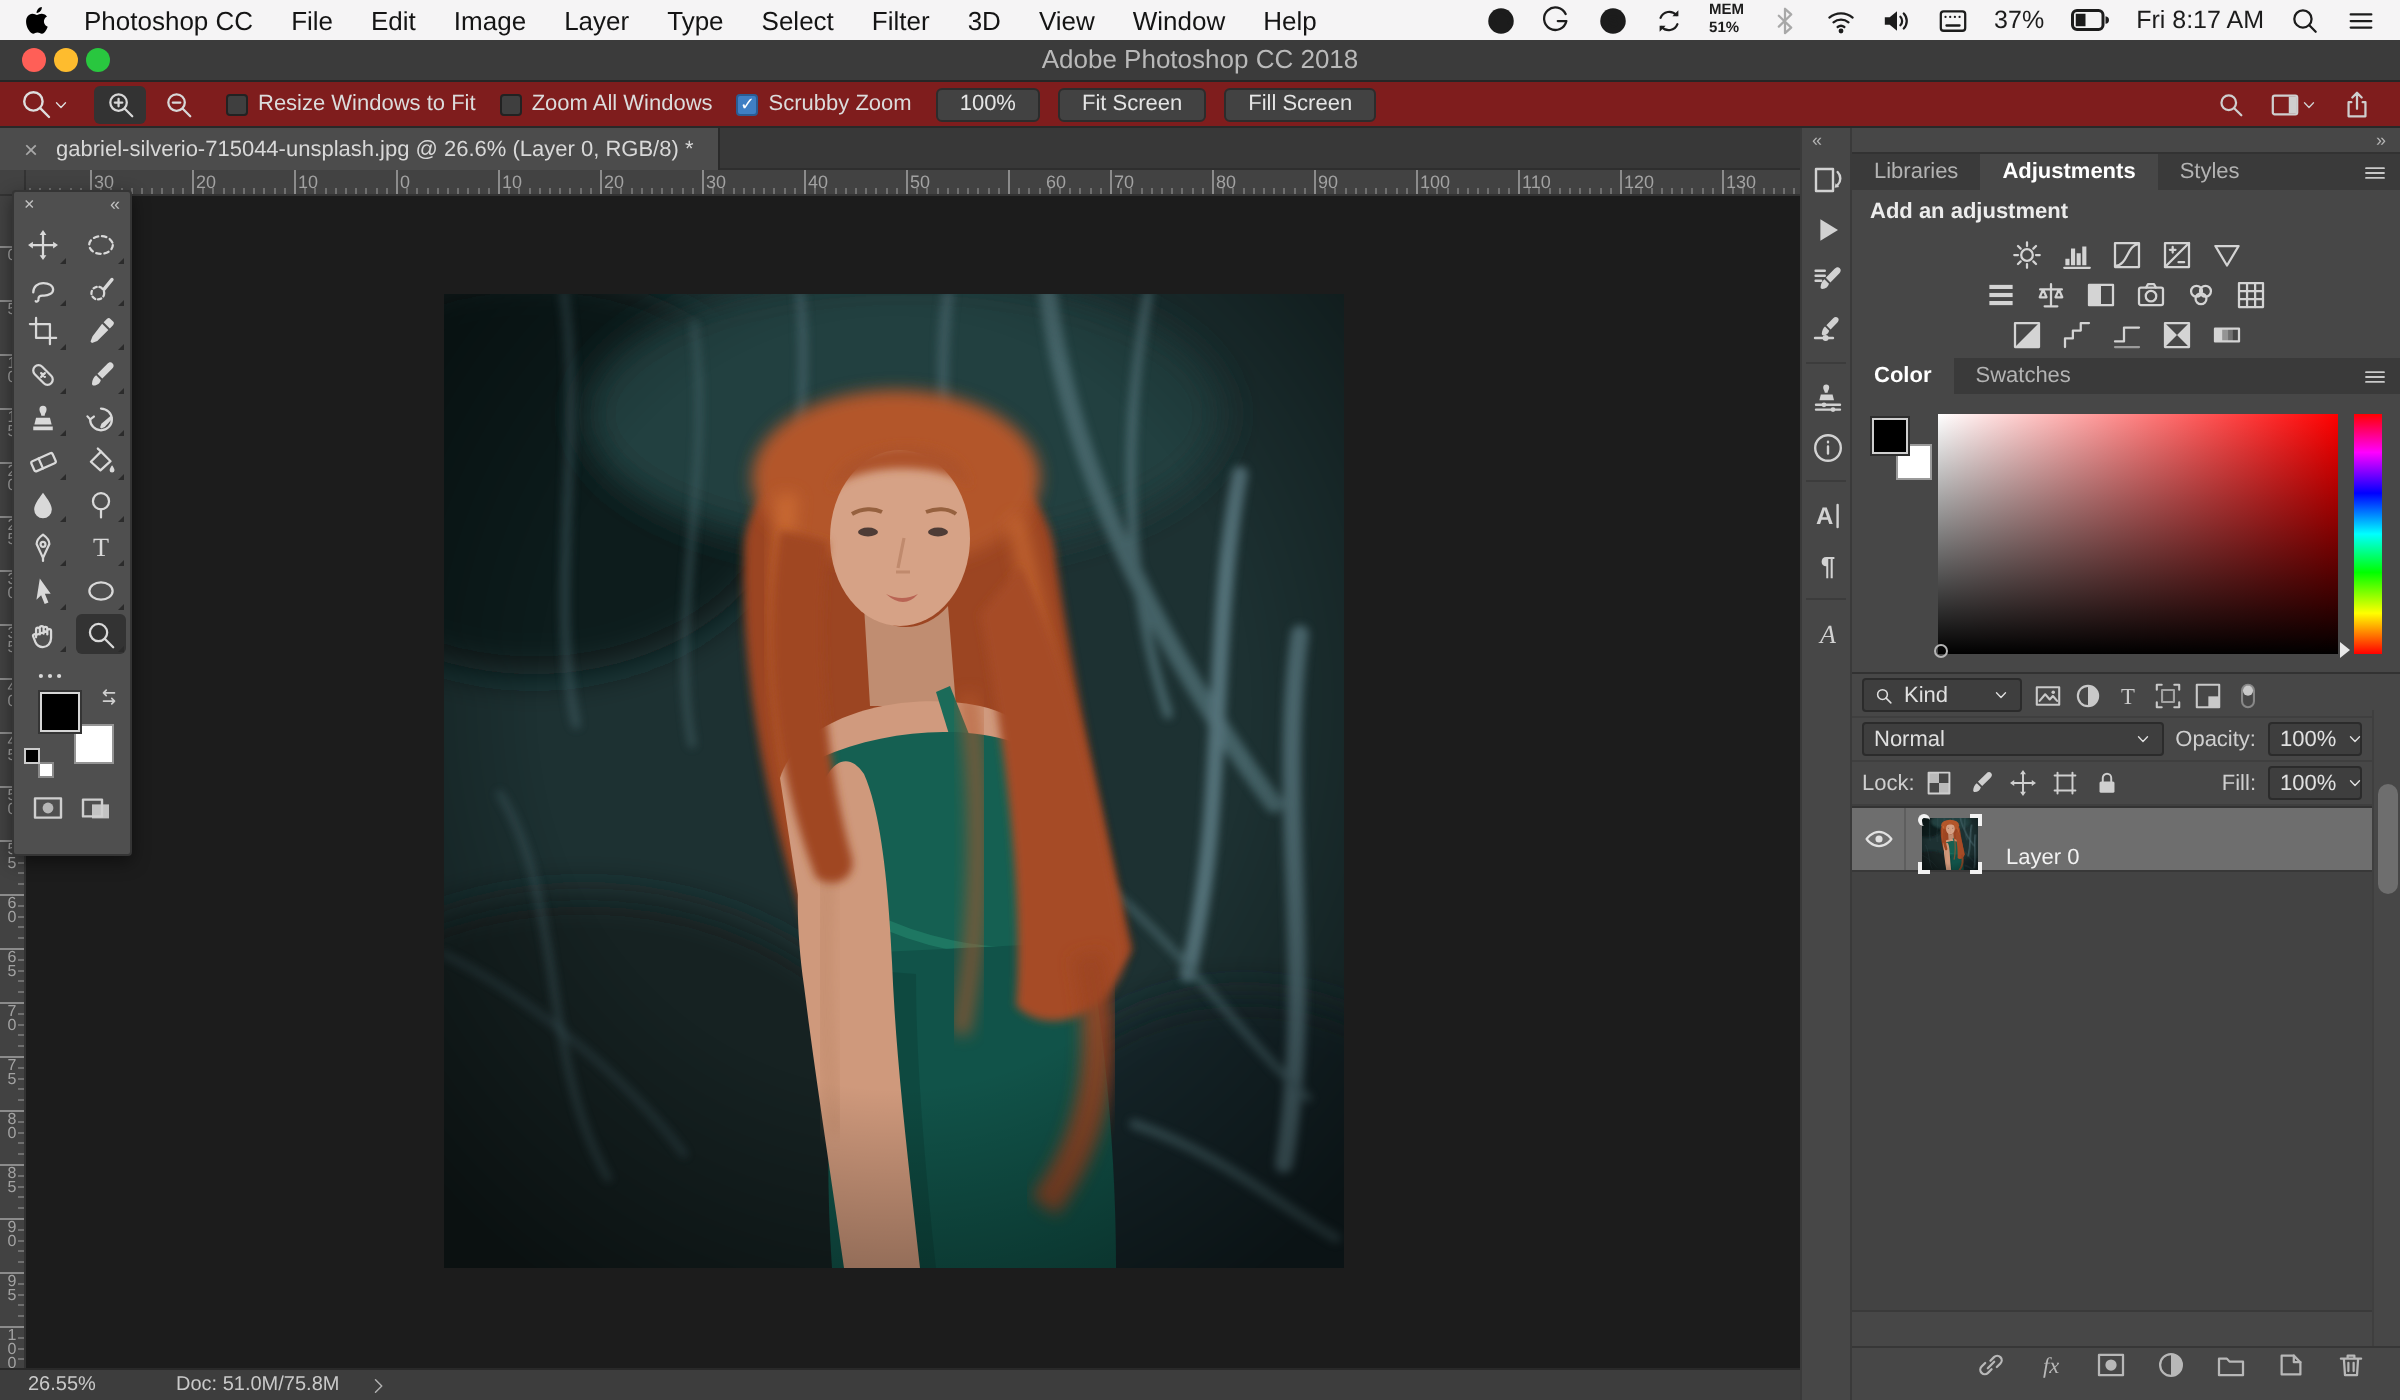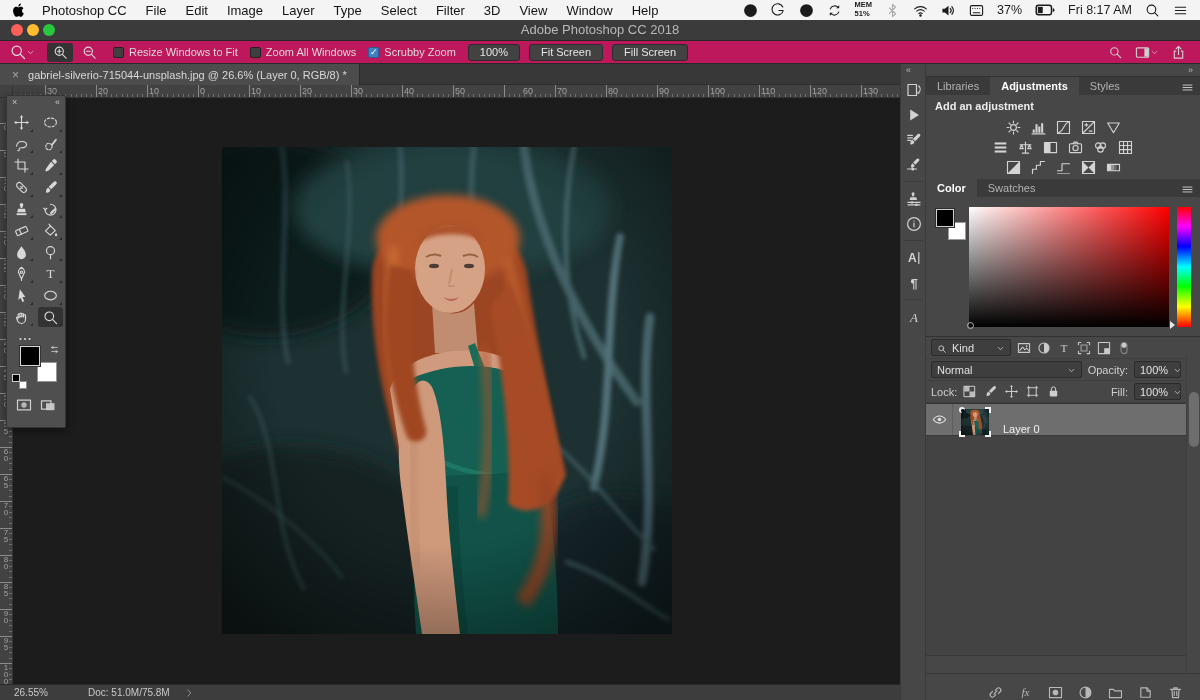--- a/index.html
+++ b/index.html
@@ -23,21 +23,21 @@
 
 
 #titlebar{position:absolute;left:0;top:20px;width:1200px;height:21px;background:#3b3b3b;border-bottom:1px solid #262626;z-index:55}
 .tl{position:absolute;top:4px;width:12px;height:12px;border-radius:50%}
 #tl-close{left:11px;background:#ff5f57}
 #tl-min{left:27px;background:#febc2e}
 #tl-zoom{left:43px;background:#29c73f}
 #tb-title{text-align:center;line-height:20px;color:#b9b9b9;font-size:13px}
 
 
-#optionsbar{position:absolute;left:0;top:41px;width:1200px;height:23px;background:#be185d;border-bottom:1px solid #292929;display:flex;align-items:center;padding-left:10px;font-size:11px;color:#dcdcdc;z-index:50}
+#optionsbar{position:absolute;left:0;top:41px;width:1200px;height:23px;background:#7f1d1d;border-bottom:1px solid #292929;display:flex;align-items:center;padding-left:10px;font-size:11px;color:#dcdcdc;z-index:50}
 #ob-tool{display:flex;align-items:center;margin-right:12px;color:#dedede}
 .ob-zbtn{width:26px;height:19px;display:flex;align-items:center;justify-content:center;border-radius:3px;margin-right:3px;color:#d8d8d8}
 .ob-zbtn.pressed{background:#333}
 .ob-check{display:flex;align-items:center;margin-right:12px;gap:5px;cursor:default}
 .cbox{width:11px;height:11px;border:1px solid #222;background:#3f3f3f;border-radius:2px;display:flex;align-items:center;justify-content:center;font-size:9px;color:#fff;line-height:1}
 .cbox.on{background:#3f7fc4;border-color:#2a5c94}
 .ob-btn{background:#424242;border:1px solid #2c2c2c;border-radius:3px;height:17px;line-height:15px;padding:0 11px;margin-right:9px;color:#e5e5e5}
 #ob-right{margin-left:auto;display:flex;align-items:center;gap:12px;padding-right:14px;color:#cfcfcf}
 
 
@@ -127,21 +127,21 @@
 .lyr-eye{width:27px;height:100%;display:flex;align-items:center;justify-content:center;border-right:1px solid #5e5e5e;color:#e2e2e2}
 .lyr-thumb{position:relative;width:28px;height:26px;margin:0 8px;background:#222}
 .ck{position:absolute;width:6px;height:6px;border:0 solid #f2f2f2}
 .ck.tl{left:-2px;top:-2px;border-left-width:2px;border-top-width:2px}
 .ck.tr{right:-2px;top:-2px;border-right-width:2px;border-top-width:2px}
 .ck.bl{left:-2px;bottom:-2px;border-left-width:2px;border-bottom-width:2px}
 .ck.br{right:-2px;bottom:-2px;border-right-width:2px;border-bottom-width:2px}
 .lyr-name{font-size:11px;color:#f2f2f2;margin-left:6px}
 #lyr-rail{position:absolute;right:0;top:18px;width:14px;height:319px;background:#474747;border-left:1px solid #3f3f3f}
 #lyr-railthumb{position:absolute;left:2px;top:37px;width:10px;height:55px;background:#6e6e6e;border-radius:5px}
-#lyr-bottom{position:absolute;left:0;right:0;bottom:0;height:28px;background:#474747;border-top:1px solid #373737;display:flex;align-items:flex-end;justify-content:flex-end;gap:13px;padding-right:16px;color:#b8b8b8}
+#lyr-bottom{position:absolute;left:0;right:0;bottom:0;height:28px;background:#474747;border-top:1px solid #373737;display:flex;align-items:flex-start;justify-content:flex-end;gap:13px;padding-right:16px;color:#b8b8b8}
 .lb-ic{display:flex;align-items:center;justify-content:center;width:17px;height:17px}
 </style>
 </head>
 <body>
 
 <div id="app">
 
   <div id="menubar">
     <span id="mb-apple">
         <svg class="ico" width="14" height="14" viewBox="0 0 16 16">

